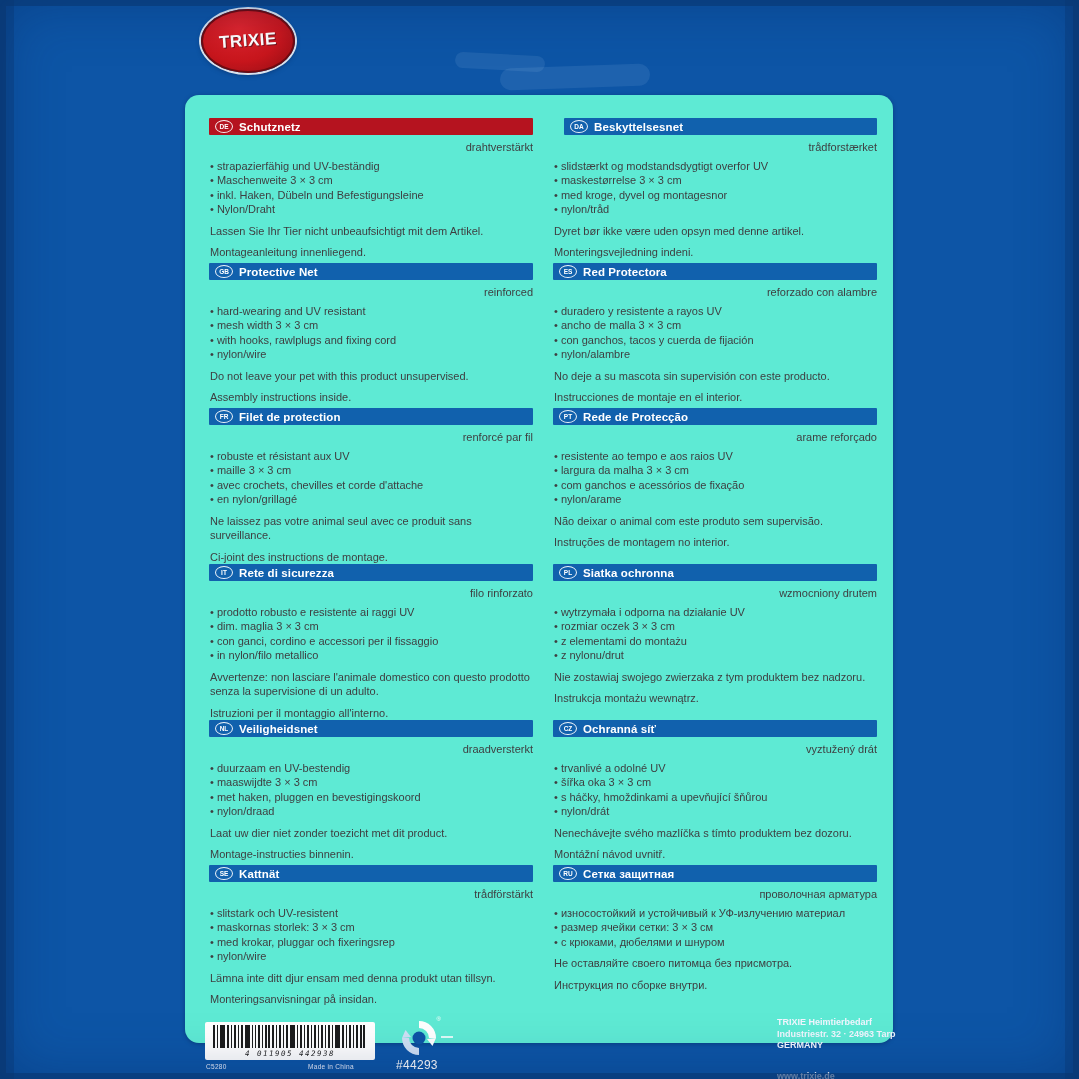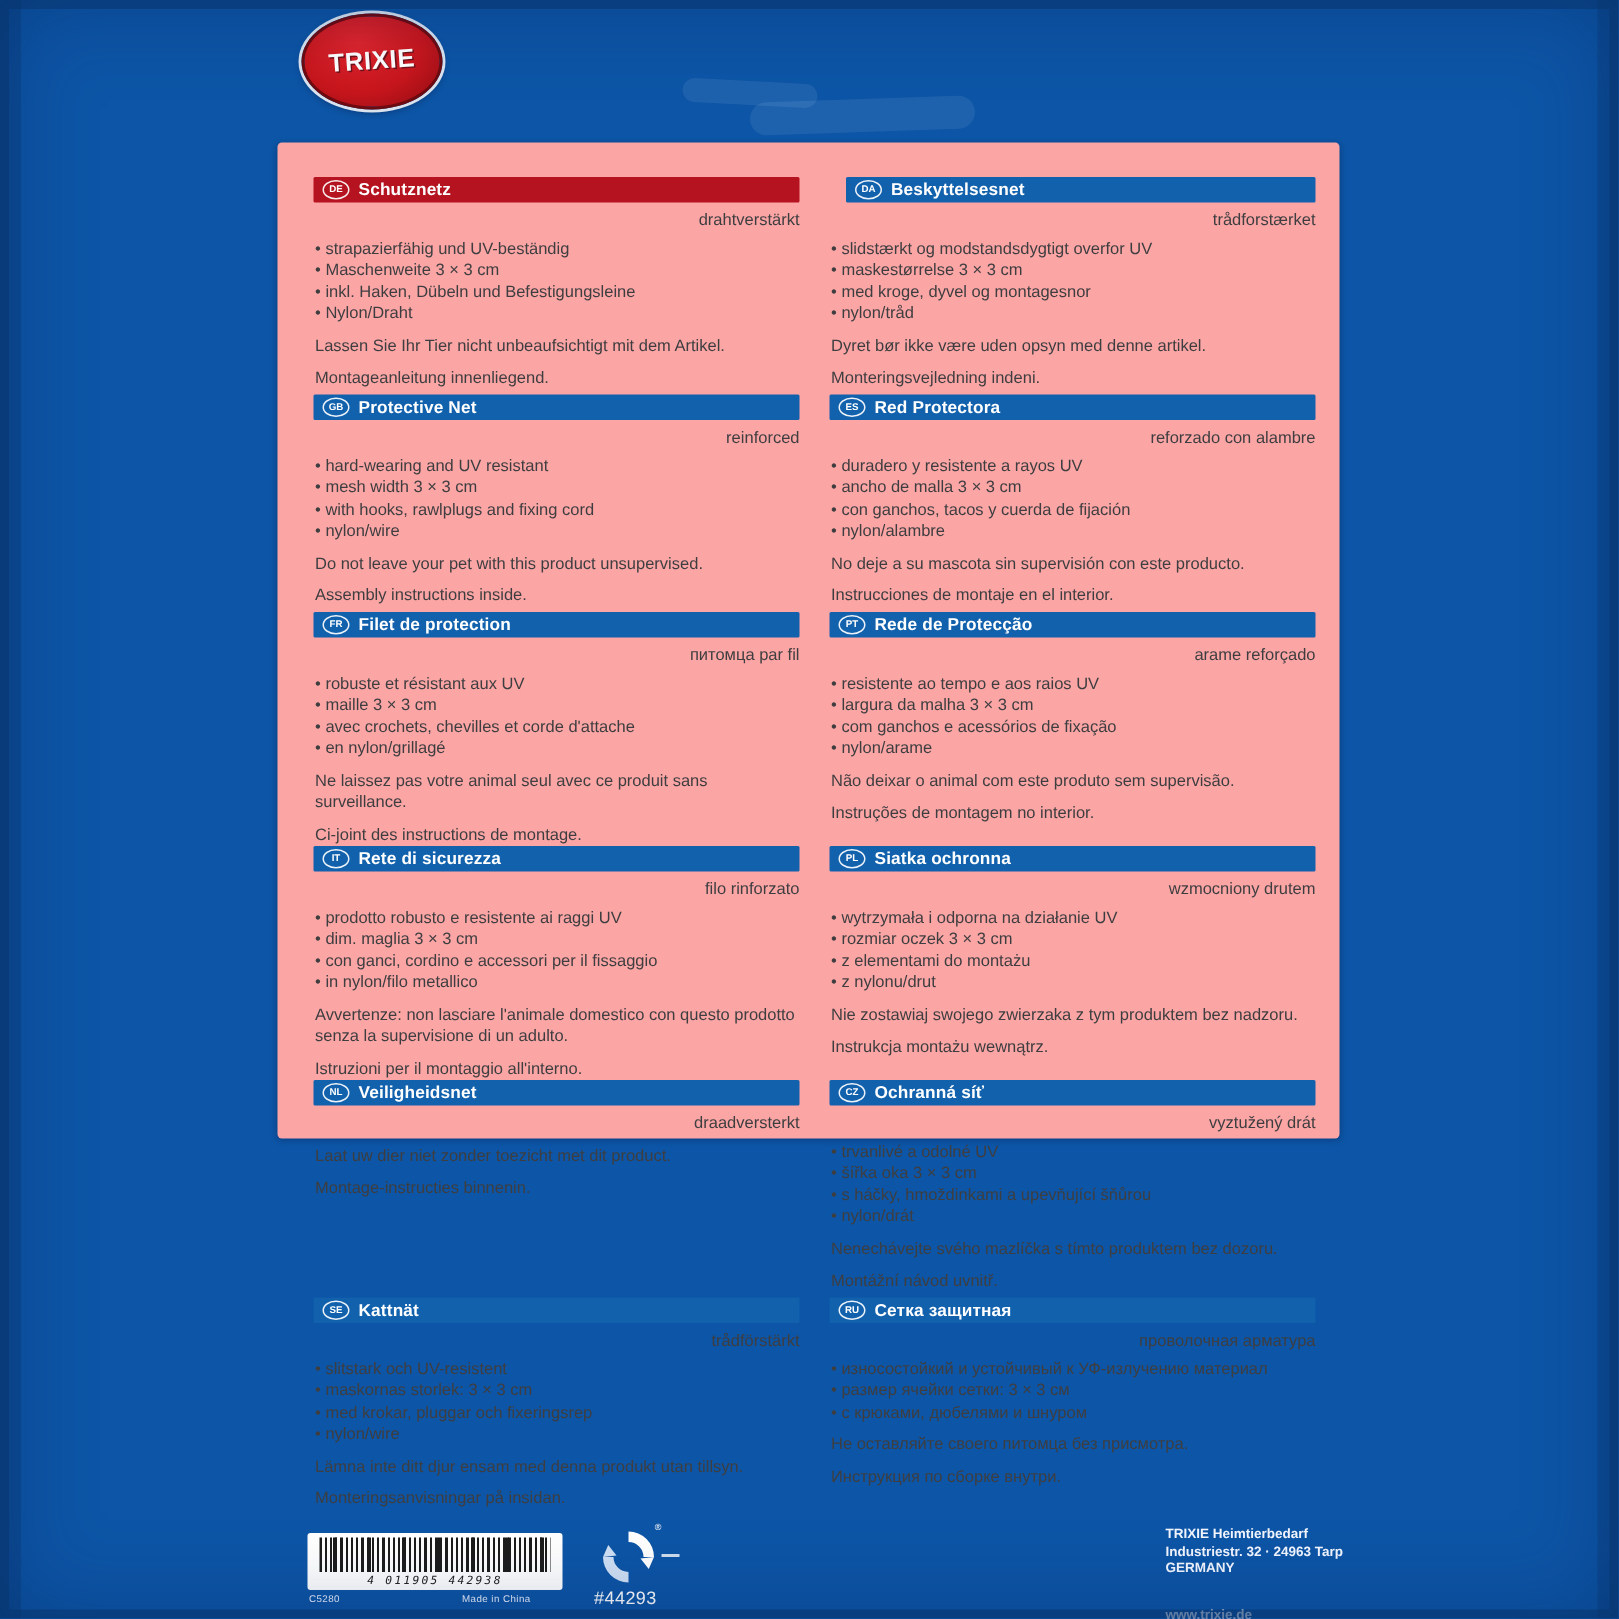--- a/index.html
+++ b/index.html
@@ -25,22 +25,22 @@
     color:#fff;font-weight:bold;font-size:17px;letter-spacing:.5px;
     transform:rotate(-4deg);text-shadow:1px 1px 0 #70121b;
   }
   
   .watermark{position:absolute;left:455px;top:52px;width:200px;height:42px;z-index:1;}
   .watermark .w1,.watermark .w2{position:absolute;background:rgba(190,215,245,.10);border-radius:14px;}
   .watermark .w1{left:45px;top:14px;width:150px;height:22px;transform:rotate(-2deg);}
   .watermark .w2{left:0;top:2px;width:90px;height:16px;transform:rotate(3deg);}
   
   .card{
-    position:absolute;left:185px;top:95px;width:708px;height:664px;z-index:2;
-    background:#fca5a5;border-radius:3px;box-shadow:0 1px 4px rgba(0,20,60,.35);
+    position:absolute;left:185px;top:95px;width:708px;height:948px;z-index:2;
+    background:#5eead4;border-radius:14px;box-shadow:0 1px 4px rgba(0,20,60,.35);
     box-sizing:border-box;padding:23px 16px 0 24px;
   }
   .lang-grid{display:grid;grid-template-columns:1fr 1fr;column-gap:20px;}
   .section{min-height:145px;}
   .sec-header{
     height:17px;display:flex;align-items:center;gap:6px;padding:0 6px;
     color:#fff;border-radius:1px;
   }
   .sec-title{font-size:11.5px;font-weight:bold;letter-spacing:.1px;white-space:nowrap;}
   .badge{
@@ -175,21 +175,21 @@
           </div>
     </div>
   </div>
 
   <div class="section">
     <div class="sec-header" style="background: rgb(17, 97, 173);">
       <span class="badge">FR</span>
       <span class="sec-title">Filet de protection</span>
     </div>
     <div class="sec-body">
-      <div class="subtitle">питомца par fil</div>
+      <div class="subtitle">renforcé par fil</div>
       <ul class="features">
             <li>robuste et résistant aux UV</li>
             <li>maille 3 × 3 cm</li>
             <li>avec crochets, chevilles et corde d'attache</li>
             <li>en nylon/grillagé</li>
           </ul>
       <div class="notes">
             <p>Ne laissez pas votre animal seul avec ce produit sans surveillance.</p>
             <p>Ci-joint des instructions de montage.</p>
           </div>
@@ -256,20 +256,26 @@
     </div>
   </div>
 
   <div class="section">
     <div class="sec-header" style="background: rgb(17, 97, 173);">
       <span class="badge">NL</span>
       <span class="sec-title">Veiligheidsnet</span>
     </div>
     <div class="sec-body">
       <div class="subtitle">draadversterkt</div>
+      <ul class="features">
+            <li>duurzaam en UV-bestendig</li>
+            <li>maaswijdte 3 × 3 cm</li>
+            <li>met haken, pluggen en bevestigingskoord</li>
+            <li>nylon/draad</li>
+          </ul>
       <div class="notes">
             <p>Laat uw dier niet zonder toezicht met dit product.</p>
             <p>Montage-instructies binnenin.</p>
           </div>
     </div>
   </div>
 
   <div class="section">
     <div class="sec-header" style="background: rgb(17, 97, 173);">
       <span class="badge">CZ</span>

